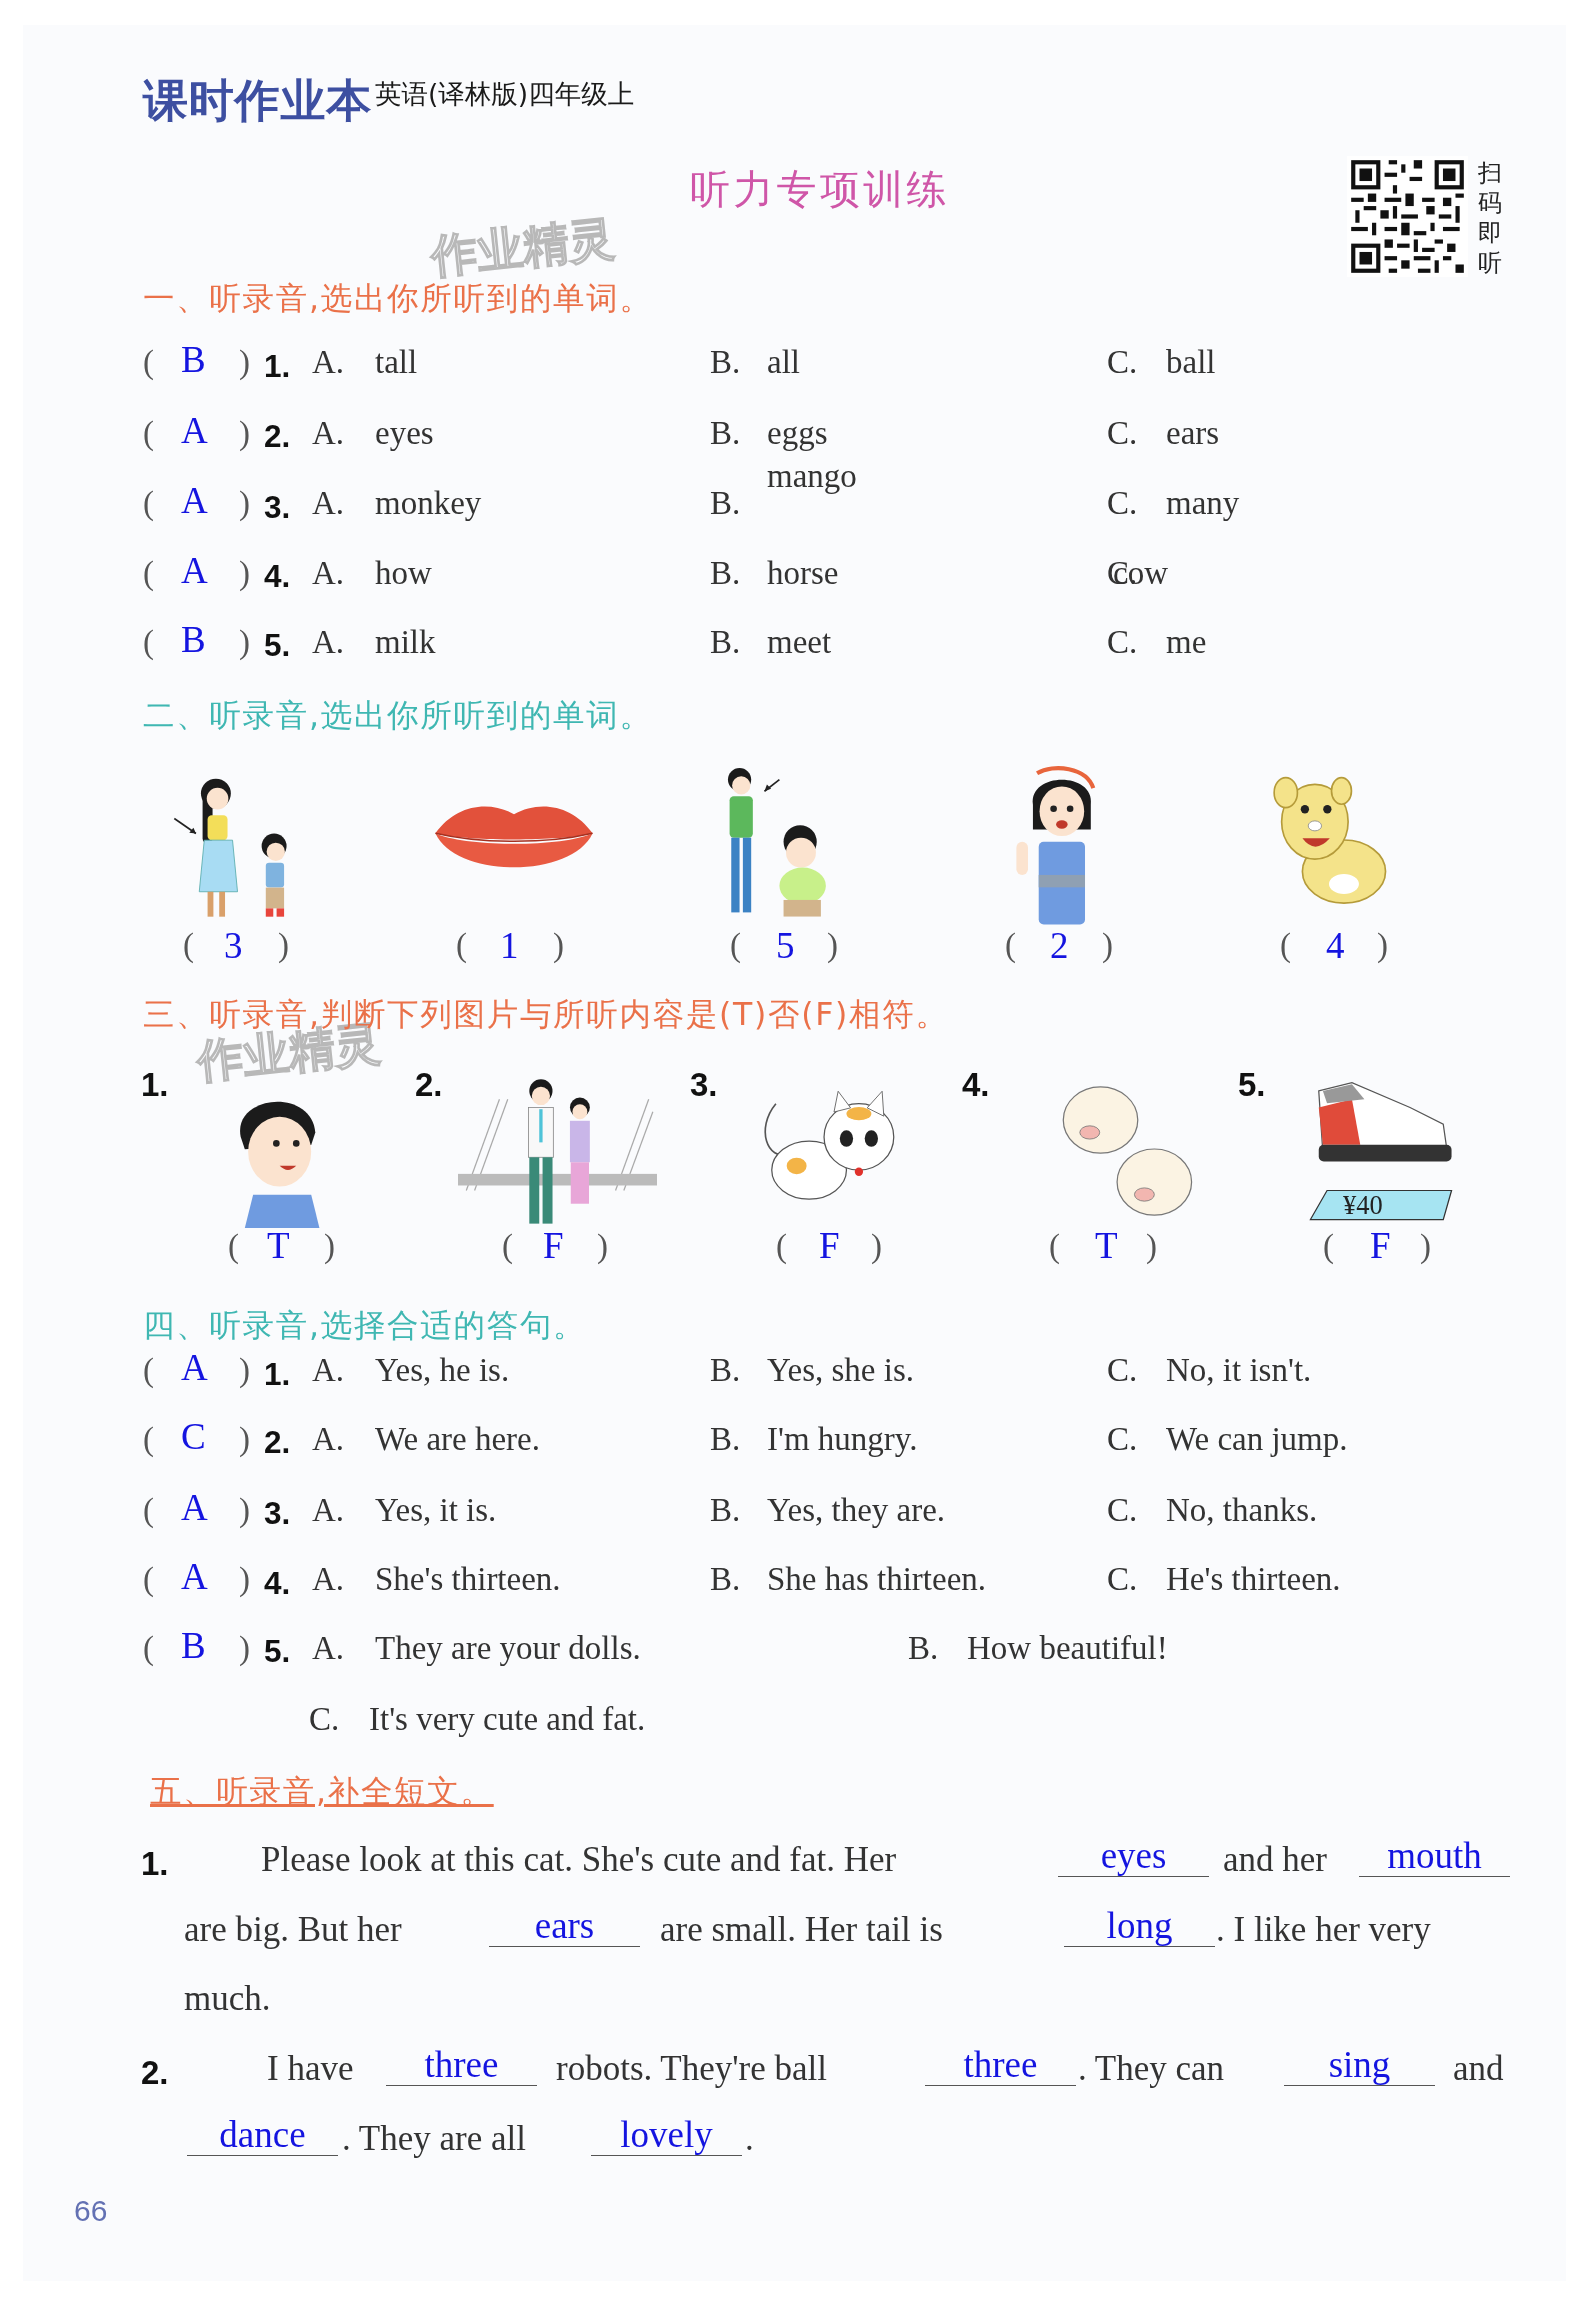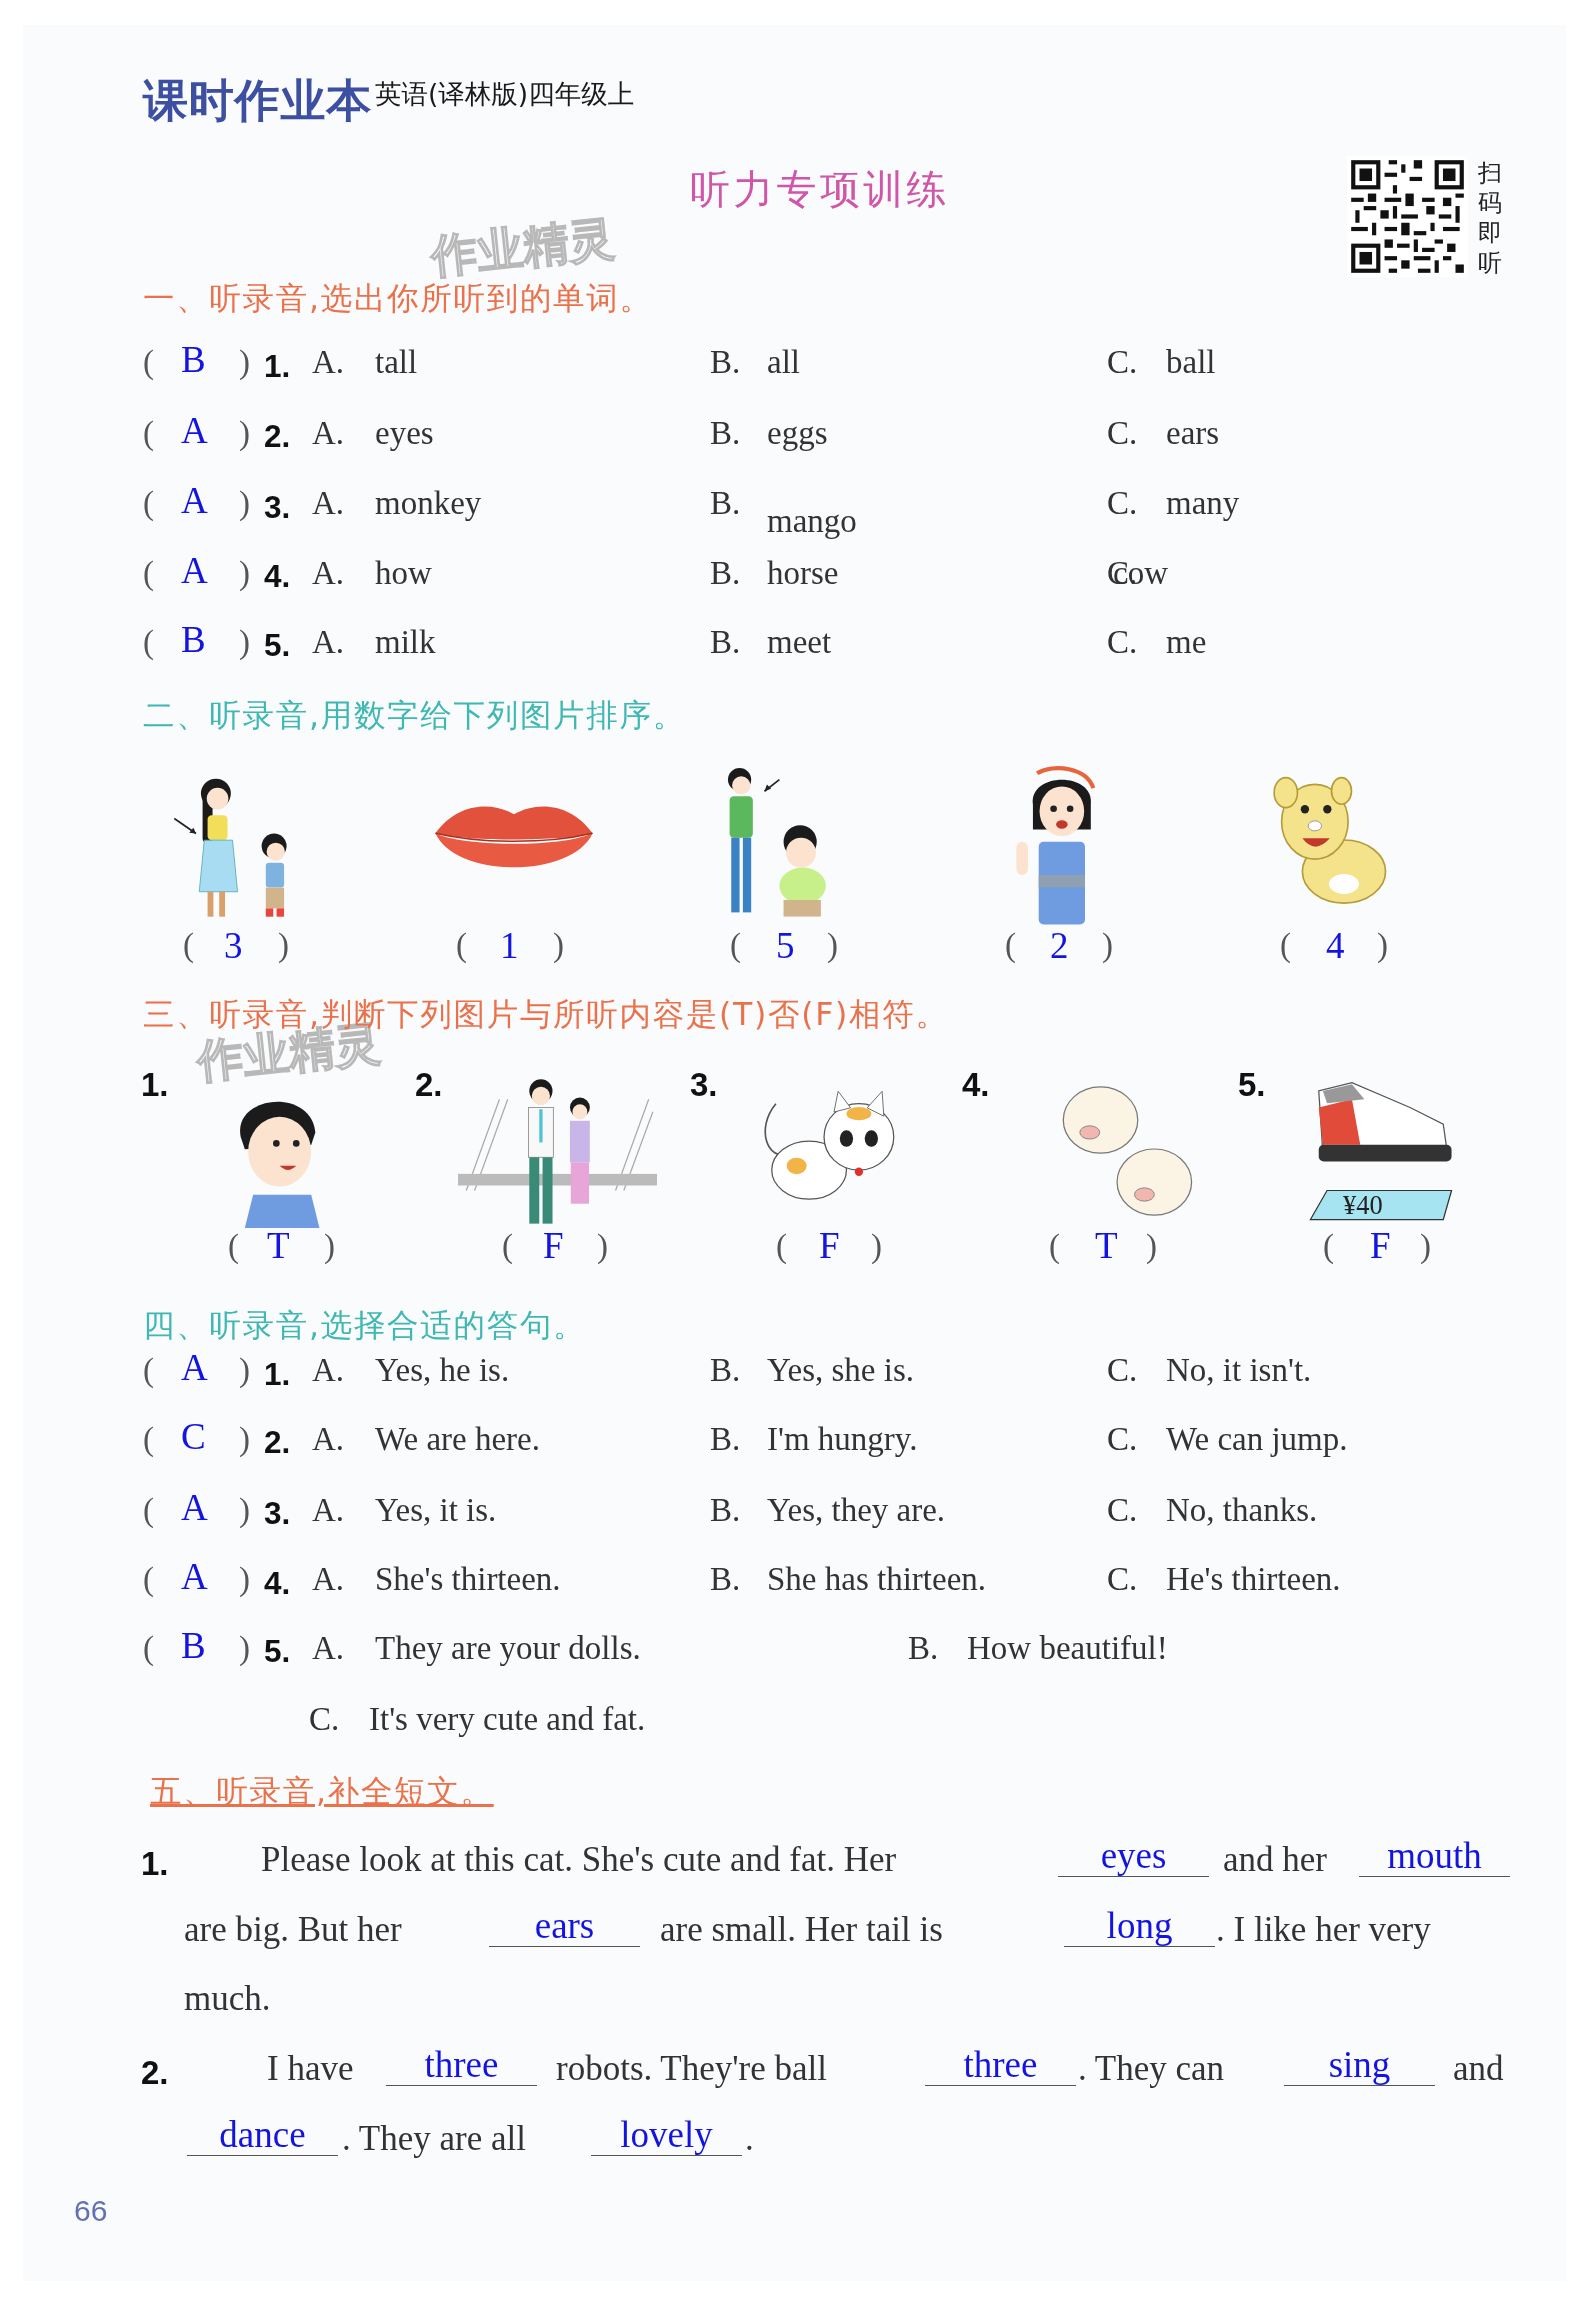--- a/index.html
+++ b/index.html
@@ -126,21 +126,21 @@
     <span class="abs row" style="left:1166px;top:415px;">ears</span>
   </div>
   <div class="row-wrap">
     <span class="abs row paren" style="left:143px;top:485px;">(</span>
     <span class="abs ans" style="left:181px;top:479px;">A</span>
     <span class="abs row paren" style="left:239px;top:485px;">)</span>
     <span class="abs num" style="left:264px;top:489px;">3.</span>
     <span class="abs row" style="left:312px;top:485px;">A.</span>
     <span class="abs row" style="left:375px;top:485px;">monkey</span>
     <span class="abs row" style="left:710px;top:485px;">B.</span>
-    <span class="abs row" style="left:767px;top:503px;">mango</span>
+    <span class="abs row" style="left:767px;top:458px;">mango</span>
     <span class="abs row" style="left:1107px;top:485px;">C.</span>
     <span class="abs row" style="left:1166px;top:485px;">many</span>
   </div>
   <div class="row-wrap">
     <span class="abs row paren" style="left:143px;top:555px;">(</span>
     <span class="abs ans" style="left:181px;top:549px;">A</span>
     <span class="abs row paren" style="left:239px;top:555px;">)</span>
     <span class="abs num" style="left:264px;top:558px;">4.</span>
     <span class="abs row" style="left:312px;top:555px;">A.</span>
     <span class="abs row" style="left:375px;top:555px;">how</span>
@@ -156,21 +156,21 @@
     <span class="abs num" style="left:264px;top:627px;">5.</span>
     <span class="abs row" style="left:312px;top:624px;">A.</span>
     <span class="abs row" style="left:375px;top:624px;">milk</span>
     <span class="abs row" style="left:710px;top:624px;">B.</span>
     <span class="abs row" style="left:767px;top:624px;">meet</span>
     <span class="abs row" style="left:1107px;top:624px;">C.</span>
     <span class="abs row" style="left:1166px;top:624px;">me</span>
   </div>
 </div>
 
-<div class="abs sec teal" style="left:143px;top:695px;">二、听录音,用数字给下列图片排序。</div>
+<div class="abs sec teal" style="left:143px;top:695px;">二、听录音,选出你所听到的单词。</div>
 
 <div class="pic" style="left:166px;top:767px;width:158px;height:158px;">
   <svg width="158" height="158" viewBox="0 0 190 190">
     <circle cx="60" cy="32" r="18" fill="#1b1b1b"></circle>
       <rect x="44" y="32" width="12" height="60" rx="6" fill="#1b1b1b"></rect>
     <circle cx="62" cy="38" r="13" fill="#fbe3cf"></circle>
     <rect x="50" y="58" width="24" height="30" rx="5" fill="#f3de59"></rect>
     <path d="M46 88 L80 88 L86 150 L40 150 Z" fill="#a8dcf3" stroke="#5aa" stroke-width="1"></path>
     <rect x="50" y="150" width="7" height="30" fill="#d9a06a"></rect>
       <rect x="64" y="150" width="7" height="30" fill="#d9a06a"></rect>

